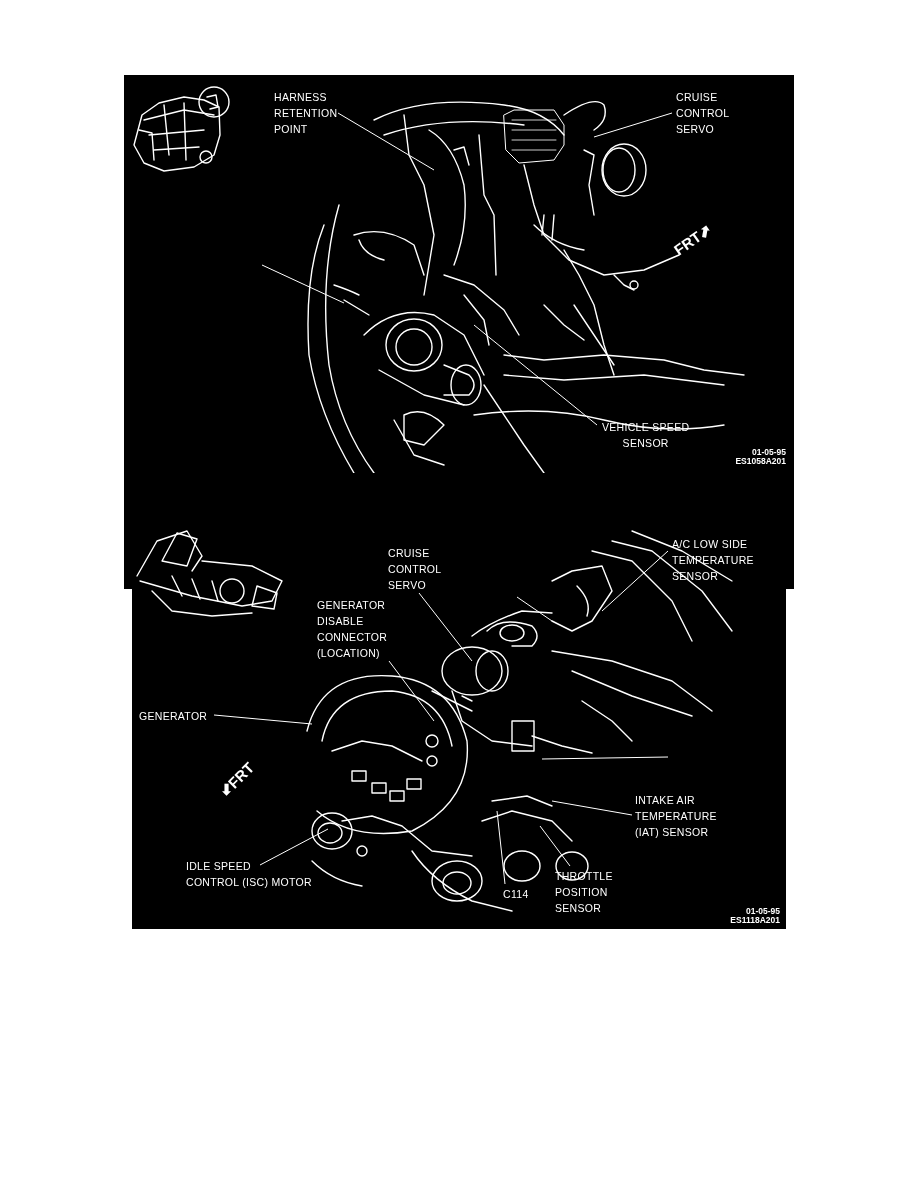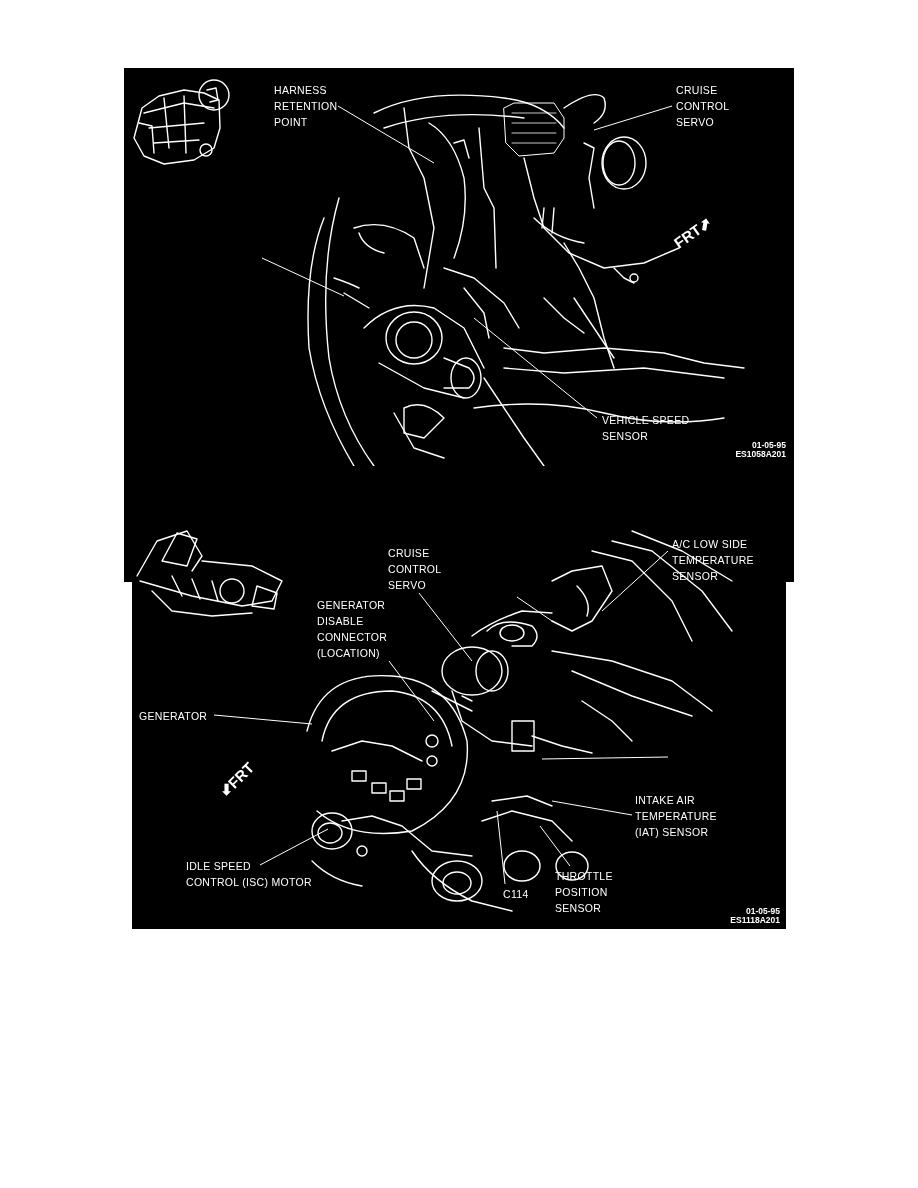--- a/index.html
+++ b/index.html
@@ -1,18 +1,18 @@
 <!DOCTYPE html>
 <html><head>
 <meta charset="utf-8">
 <style>
   html, body { margin: 0; padding: 0; background: #ffffff; }
   body { width: 918px; height: 1188px; position: relative; overflow: hidden; font-family: "Liberation Sans", sans-serif; }
   .panel { position: absolute; background: #000000; overflow: hidden; }
-  #panel1 { left: 124px; top: 68px; width: 670px; height: 514px; }
+  #panel1 { left: 124px; top: 75px; width: 670px; height: 514px; }
   #panel2 { left: 132px; top: 521px; width: 654px; height: 408px; }
   .art { position: absolute; left: 0; top: 0; }
   .label { position: absolute; color: #ffffff; font-size: 10.5px; line-height: 16px; letter-spacing: 0.3px; white-space: pre; font-family: "Liberation Sans", sans-serif; }
   .code { position: absolute; color: #ffffff; font-size: 8.5px; line-height: 9px; font-weight: bold; text-align: right; font-family: "Liberation Sans", sans-serif; margin-left: 8px; }
   .frt { position: absolute; color: #ffffff; font-size: 15px; font-weight: bold; font-family: "Liberation Sans", sans-serif; }
 </style>
 </head>
 <body>
 
 <div id="panel1" class="panel">
@@ -72,21 +72,21 @@
     <path d="M210 210 Q225 215 235 220"></path>
     <path d="M220 225 L245 240"></path>
   </svg>
 
   <div class="label" style="left:150px; top:14px;">HARNESS
 RETENTION
 POINT</div>
   <div class="label" style="left:552px; top:14px;">CRUISE
 CONTROL
 SERVO</div>
-  <div class="label" style="left:478px; top:344px;">VEHICLE SPEED
+  <div class="label" style="left:478px; top:344px;text-align:center;">VEHICLE SPEED
 SENSOR</div>
 
   <svg class="art" width="670" height="398" fill="none" stroke="#ffffff" stroke-width="1">
     <line x1="214" y1="38" x2="310" y2="95"></line>
     <line x1="548" y1="38" x2="470" y2="62"></line>
     <line x1="138" y1="190" x2="220" y2="228"></line>
     <line x1="473" y1="350" x2="350" y2="250"></line>
   </svg>
 
   <div class="frt" style="left:548px; top:156px; transform: rotate(-35deg);">

